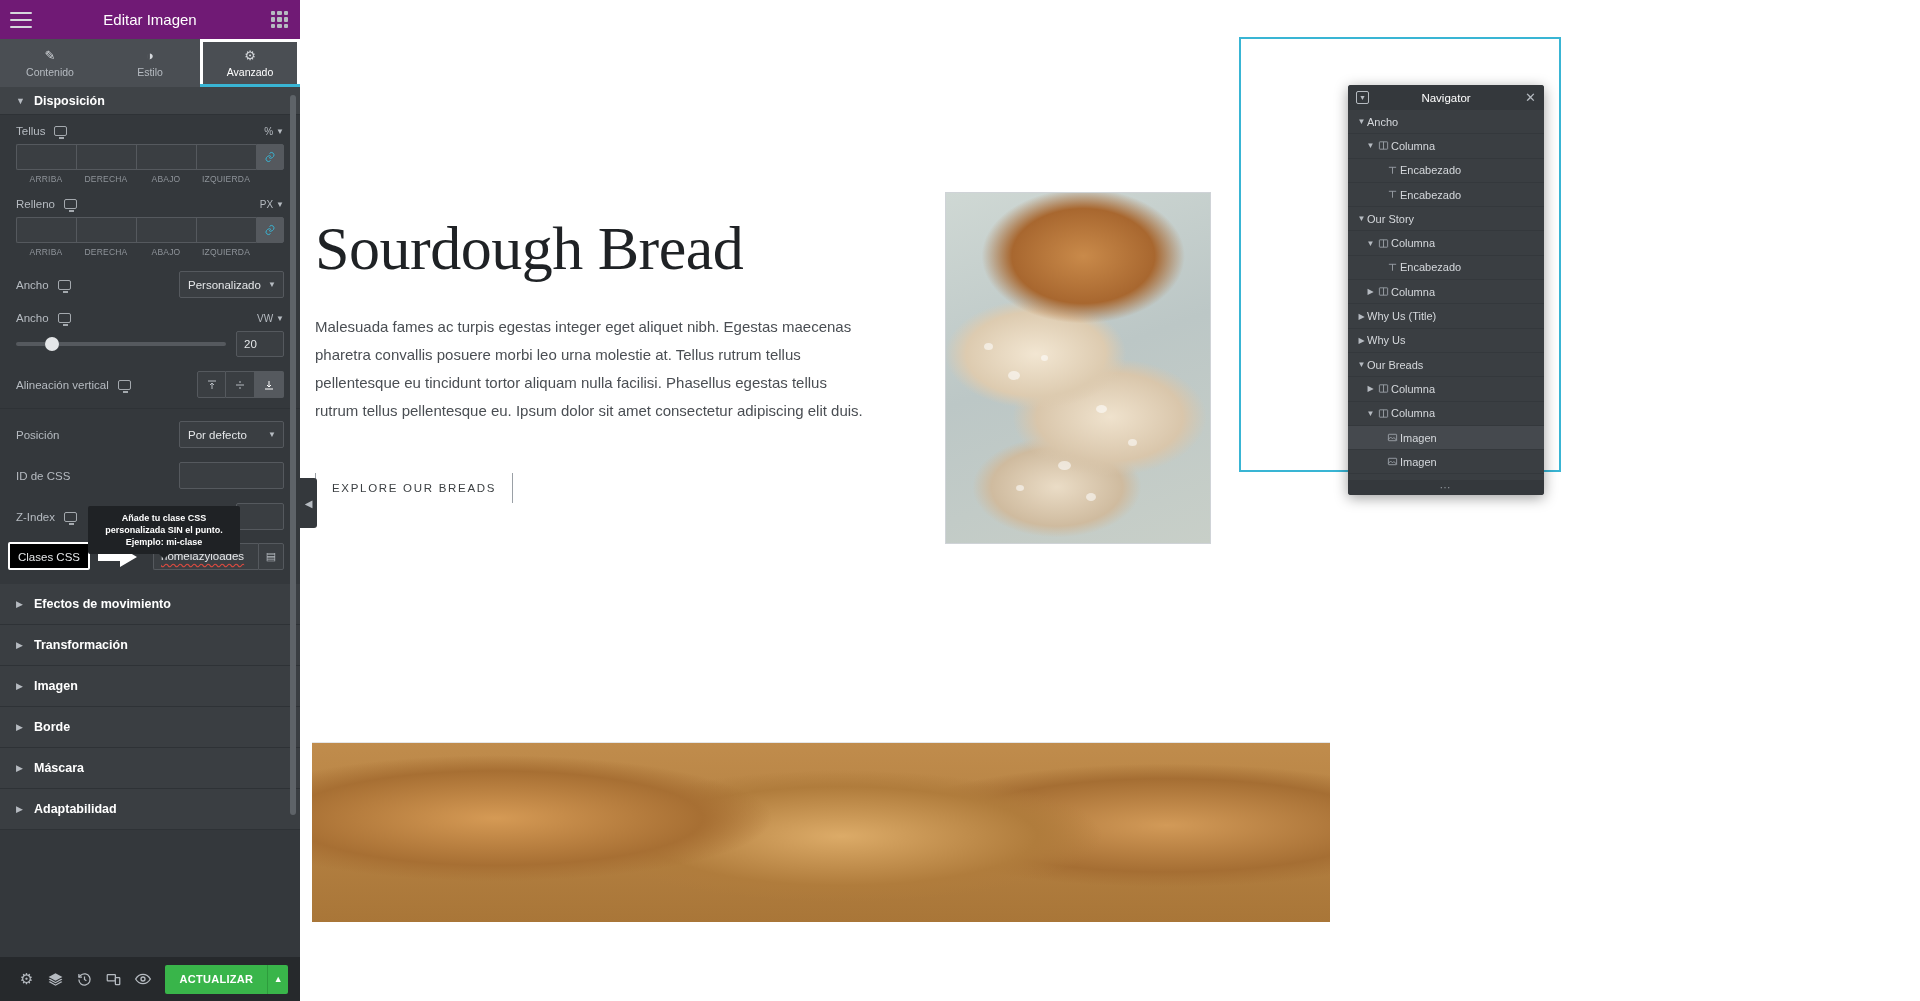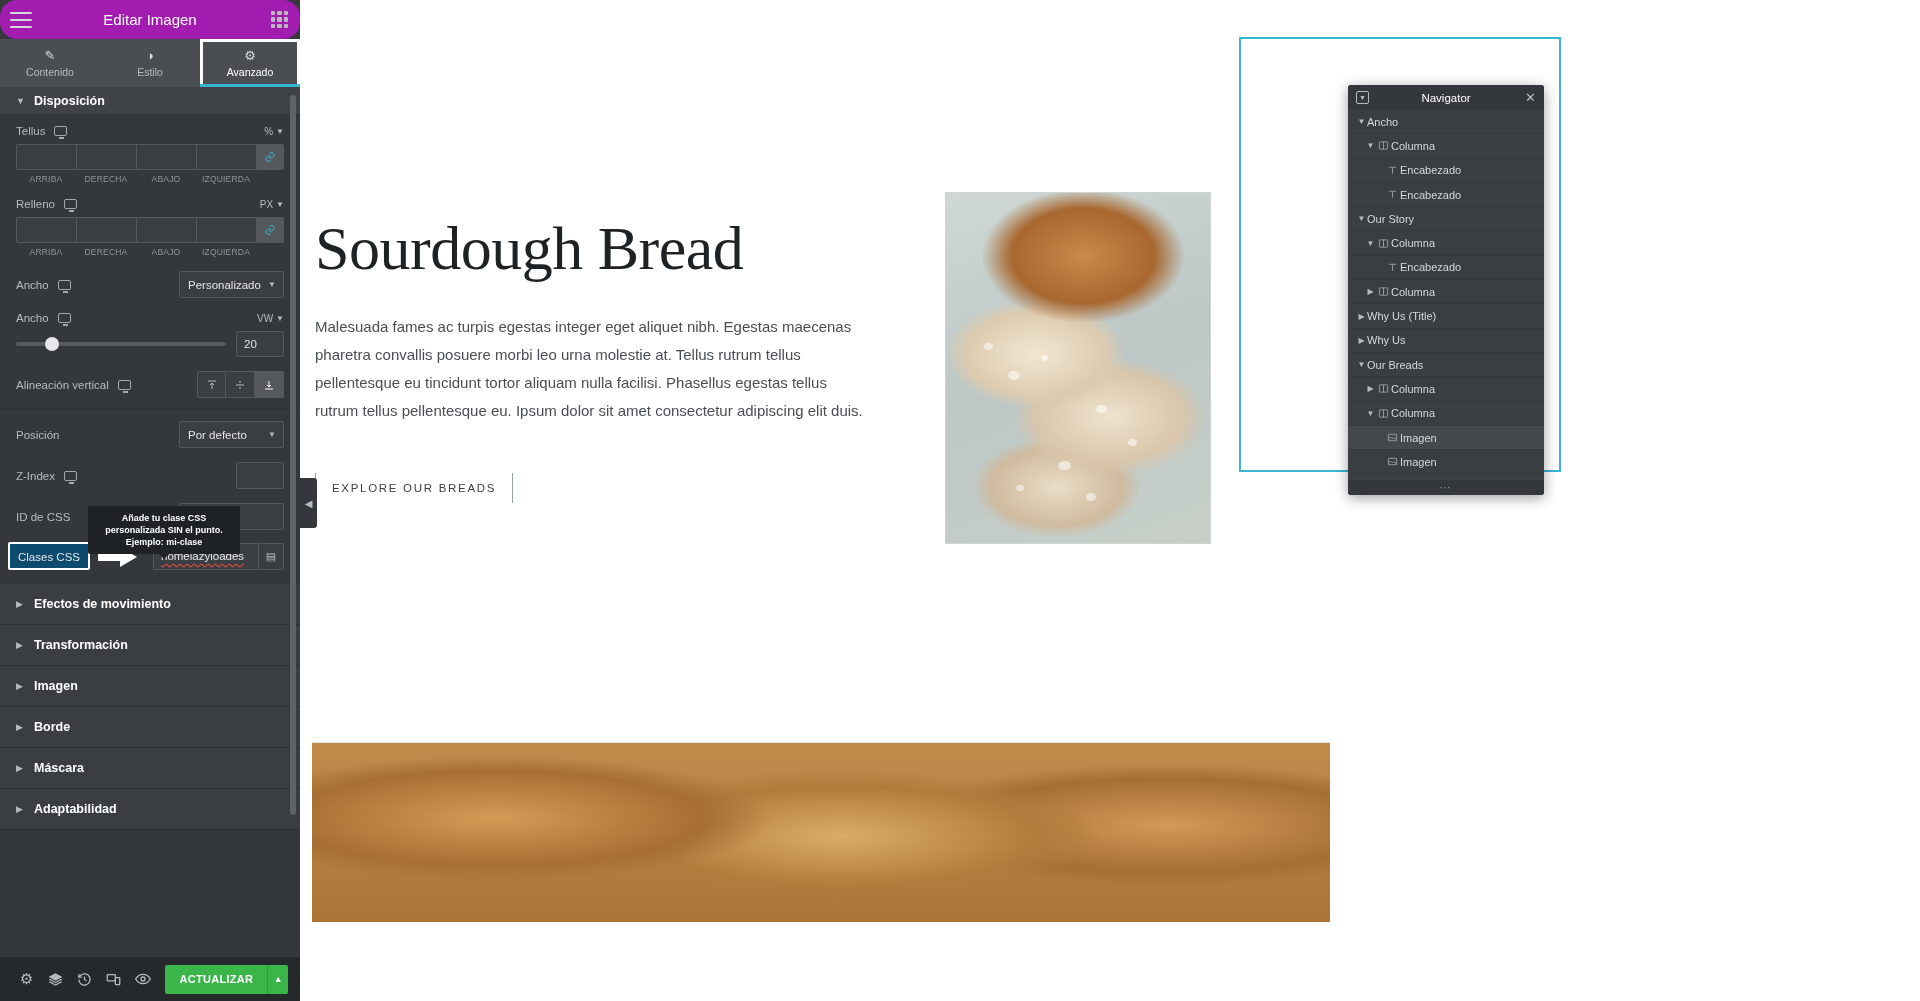--- a/index.html
+++ b/index.html
@@ -13,23 +13,23 @@
 
   
   .editor-panel {
     position: absolute; left: 0; top: 0;
     width: 300px; height: 1001px;
     background: #34383c;
     display: flex; flex-direction: column;
     z-index: 40;
   }
   .panel-header {
-    height: 39px; background: #a21caf;
+    height: 39px; background: #701a75;
     display: flex; align-items: center;
-    position: relative; flex: none; border-radius: 17px;
+    position: relative; flex: none;
   }
   .hamburger {
     width: 22px; height: 16px; margin-left: 10px;
     display: flex; flex-direction: column; justify-content: space-between;
     cursor: pointer;
   }
   .hamburger span { display: block; height: 2px; background: #d5d8dc; border-radius: 1px; }
   .panel-title {
     position: absolute; left: 0; right: 0; text-align: center;
     font-size: 15px; color: #ffffff; font-weight: 400;
@@ -171,21 +171,21 @@
     font-family: inherit; outline: none;
   }
   .zidx-box { margin-left: auto; width: 48px; }
 
   
   .cssclass-row {
     padding: 8px 16px 14px 16px; display: flex; align-items: center;
     position: relative;
   }
   .cssclass-label-box {
-    border: 2px solid #ffffff; background: #0c4a6e;
+    border: 2px solid #ffffff; background: #000000;
     padding: 3px 8px; border-radius: 2px; position: relative; z-index: 6;
     margin-left: -8px;
   }
   .cssclass-label-box span { color: #e4e6e8; font-size: 11.5px; }
   .arrow-annot {
     position: absolute; left: 98px; top: 50%; transform: translateY(-50%);
     z-index: 6; pointer-events: none;
   }
   .css-field-wrap {
     margin-left: auto; display: flex; align-items: stretch;
@@ -567,30 +567,30 @@
             <span class="ctrl-label">Posición</span>
             <div class="select-box">
               <span>Por defecto</span>
               <span class="cv">▼</span>
             </div>
           </div>
         </div>
 
         <div class="ctrl">
           <div class="row-inline">
+            <span class="ctrl-label">ID de CSS</span>
+            <input class="text-input" value="" style="">
+          </div>
+        </div>
+
+        <div class="ctrl">
+          <div class="row-inline">
             <span class="ctrl-label">Z-Index</span>
             <span class="device-ico"></span>
             <input class="text-input zidx-box" value="" style="">
-          </div>
-        </div>
-
-        <div class="ctrl">
-          <div class="row-inline">
-            <span class="ctrl-label">ID de CSS</span>
-            <input class="text-input" value="" style="">
           </div>
         </div>
 
         <div class="cssclass-row">
           <div class="tooltip">Añade tu clase CSS personalizada SIN el punto. Ejemplo: mi-clase</div>
           <div class="cssclass-label-box">
             <span>Clases CSS</span>
           </div>
           <div class="arrow-annot">
             <svg width="40" height="22" viewBox="0 0 40 22">

